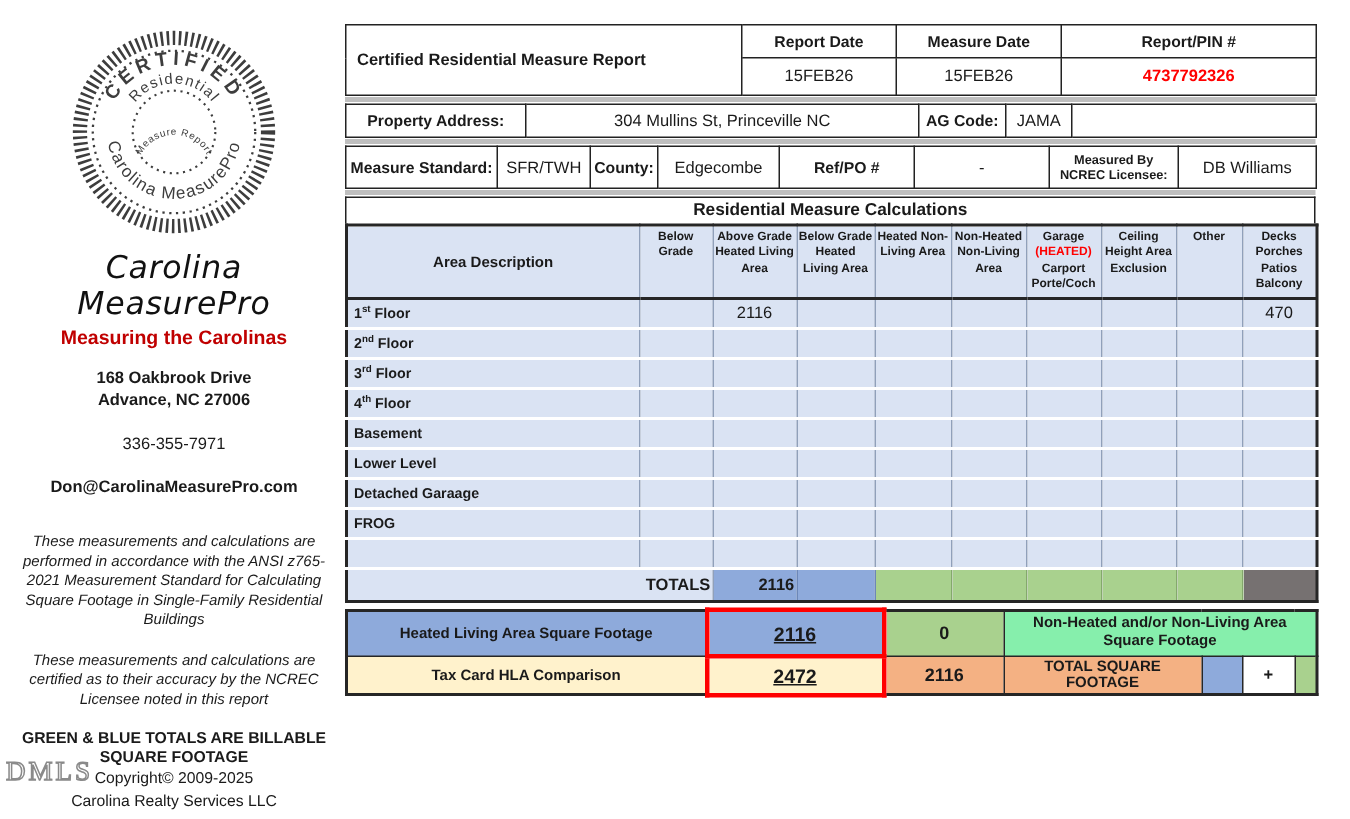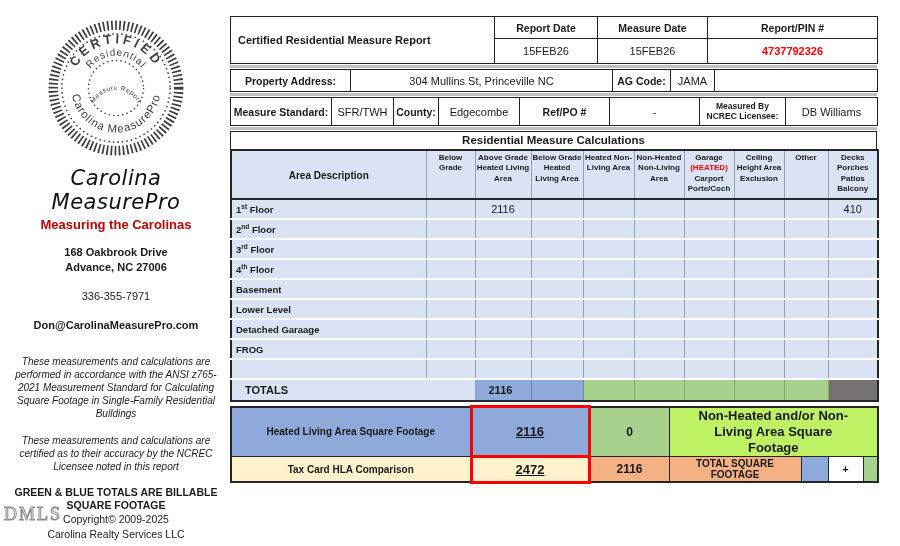--- a/index.html
+++ b/index.html
@@ -43,33 +43,33 @@
   .t-calc{border:2px solid #262626;}
   .t-calc td{background:#dae3f3;border-left:1px solid #90a0ba;border-right:1px solid #90a0ba;}
   .t-calc tr.hdr td{vertical-align:top;text-align:center;font-weight:bold;font-size:8px;line-height:1.3;
     padding-top:2px;border-bottom:2px solid #262626;}
   .t-calc tr.hdr td.areadesc{vertical-align:middle;font-size:10px;}
   .t-calc tr.body{height:20px;}
   .t-calc tr.body td{border-bottom:2px solid #ffffff;font-size:11px;text-align:center;vertical-align:middle;}
   .t-calc tr.body td.rowlabel{text-align:left;font-weight:bold;font-size:9.5px;padding-left:4px;}
   .t-calc tr.body td.rowlabel sup{font-size:6.5px;}
   .t-calc tr.totals{height:22px;}
-  .t-calc tr.totals td{font-size:11px;font-weight:bold;text-align:left;vertical-align:middle;border-top:2px solid #ffffff;padding-left:13px;}
+  .t-calc tr.totals td{font-size:11px;font-weight:bold;text-align:right;vertical-align:middle;border-top:2px solid #ffffff;padding-left:13px;}
   .tot-blue{background:#8eaadb !important;border-color:#6c87b8 !important;}
   .tot-green{background:#a9d18e !important;border-color:#84a86c !important;}
   .tot-gray{background:#767171 !important;border-color:#5c5858 !important;}
   .red-txt{color:#ff0000;}
   
   .t-sum{border:2px solid #262626;}
   .t-sum td{border:1.4px solid #262626;text-align:center;vertical-align:middle;font-weight:bold;}
   .r1{height:31px;}
   .r2{height:23px;}
   .cell-blue{background:#8eaadb;font-size:10px;}
   .cell-green{background:#a9d18e;font-size:12px;}
-  .cell-green-lbl{background:#bef264;font-size:13px;line-height:1.25;padding:0 18px;}
+  .cell-green-lbl{background:#86efac;font-size:10px;line-height:1.25;padding:0 18px;}
   .cell-cream{background:#fff2cc;font-size:10px;}
   .cell-salmon{background:#f4b183;font-size:12px;}
   .cell-salmon-lbl{background:#f4b183;font-size:10px;}
   .cell-plus{background:#ffffff;font-size:11px;}
   .redbox{border:3px solid #ff0000 !important;font-size:13px;text-decoration:underline;}
   
   .t-notes td{border:1.6px solid #7f7f7f;background:#ececec;vertical-align:middle;}
   .t-notes .nlabel{color:#ff0000;font-weight:bold;font-size:11px;text-align:left;padding:4px;height:38px;}
 </style>
 </head>
@@ -234,21 +234,21 @@
     <tr class="body">
       <td class="rowlabel"><span>1</span><sup>st</sup><span> Floor</span></td>
       <td></td>
       <td>2116</td>
       <td></td>
       <td></td>
       <td></td>
       <td></td>
       <td></td>
       <td></td>
-      <td>410</td>
+      <td>470</td>
     </tr>
     <tr class="body">
       <td class="rowlabel"><span>2</span><sup>nd</sup><span> Floor</span></td>
       <td></td>
       <td></td>
       <td></td>
       <td></td>
       <td></td>
       <td></td>
       <td></td>

